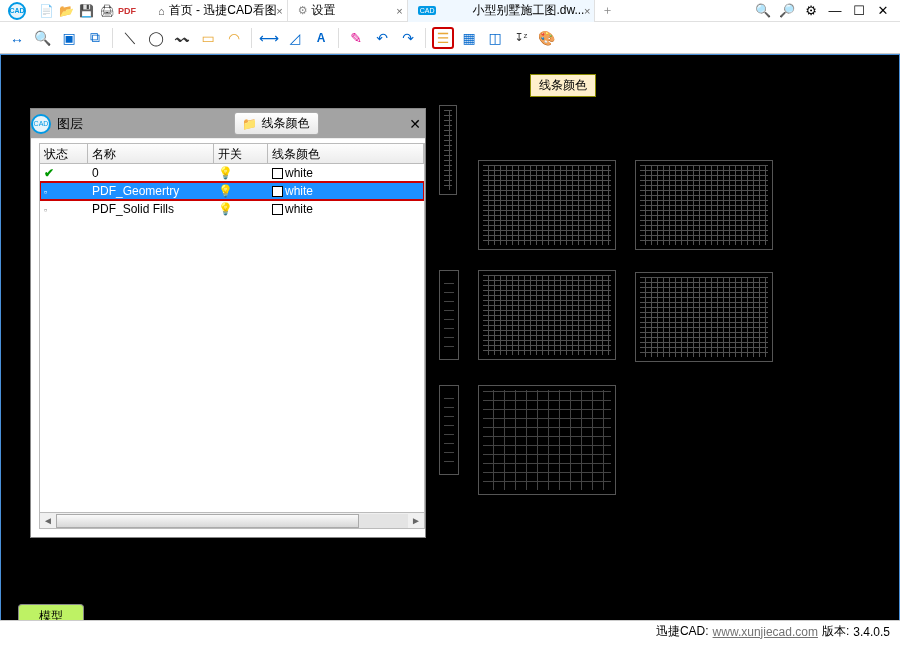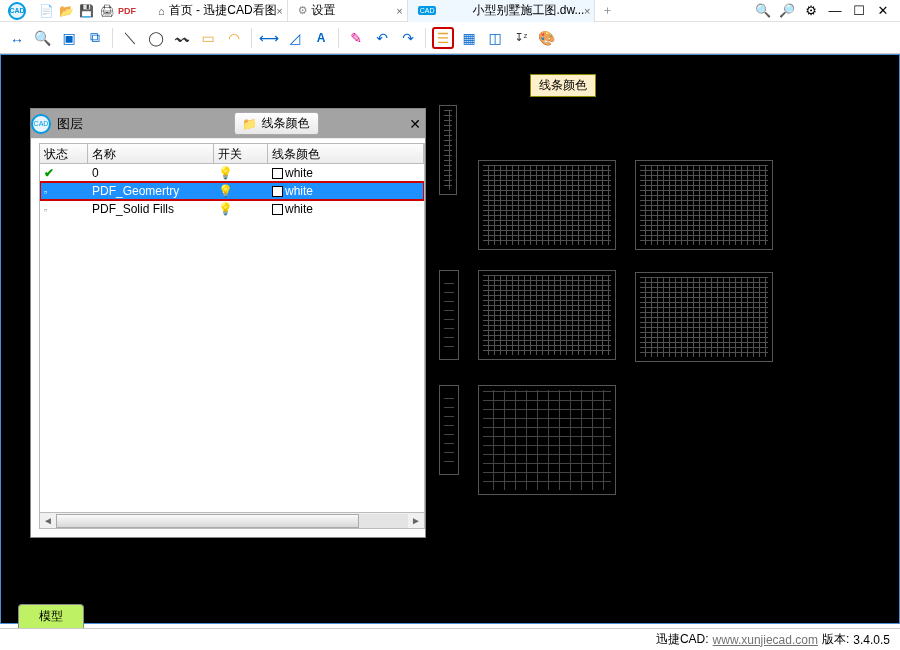--- a/index.html
+++ b/index.html
@@ -74,21 +74,21 @@
   .lt-scroll { height: 16px; border-top: 1px solid #bbb; display: flex; align-items: center; background: #f0f0f0; }
   .lt-scroll .arrow { width: 16px; text-align: center; color: #666; font-size: 10px; cursor: pointer; }
   .lt-scroll .track { flex: 1; height: 14px; background: #e4e4e4; position: relative; }
   .lt-scroll .thumb { position: absolute; left: 0; top: 0; height: 100%; width: 86%; background: linear-gradient(#fafafa,#d8d8d8); border: 1px solid #aaa; }
   
   
   .bottom-bar { position: absolute; left: 0; bottom: 22px; width: 900px; height: 24px; display: flex; align-items: flex-end; z-index: 2; }
   .model-tab { margin-left: 18px; background: #bef264; border: 1px solid #888; border-bottom: none; border-radius: 4px 4px 0 0; padding: 3px 20px; font-size: 12px; cursor: pointer; }
   
   
-  .status { position: absolute; left: 0; bottom: 0; width: 900px; height: 22px; background: #fff; border-top: 1px solid #ccc; display: flex; align-items: center; justify-content: flex-end; padding: 0 10px; font-size: 12px; gap: 4px; z-index: 2; }
+  .status { position: absolute; left: 0; bottom: 8px; width: 900px; height: 22px; background: #fff; border-top: 1px solid #ccc; display: flex; align-items: center; justify-content: flex-end; padding: 0 10px; font-size: 12px; gap: 4px; z-index: 2; }
   .status a { color: #737373; text-decoration: underline; }
 </style>
 </head>
 <body>
 
 <div class="titlebar">
   <div class="app-icon">
       <div class="app-icon-box">CAD</div>
     </div>
   <div class="quick-tools">

